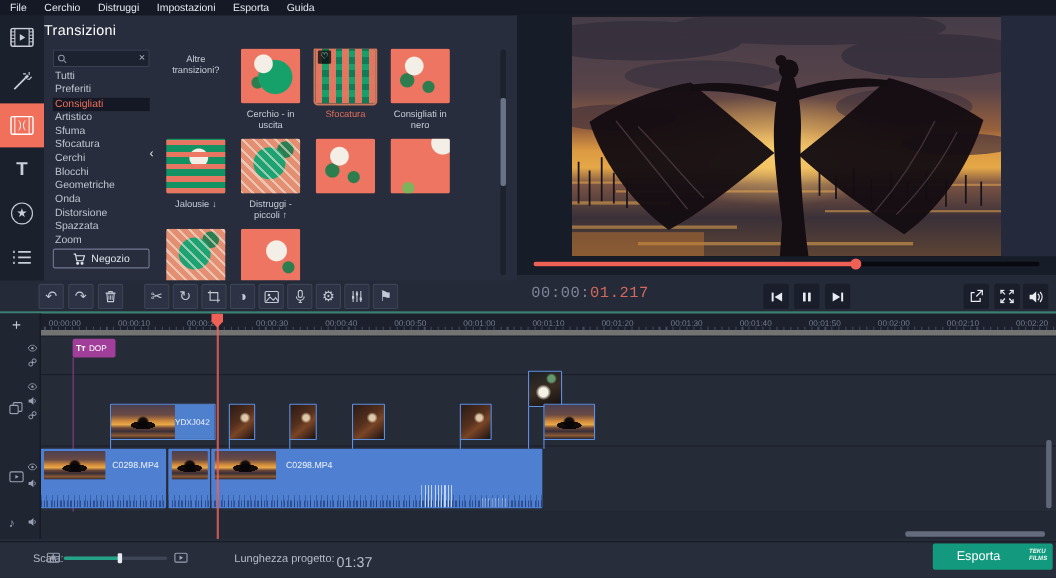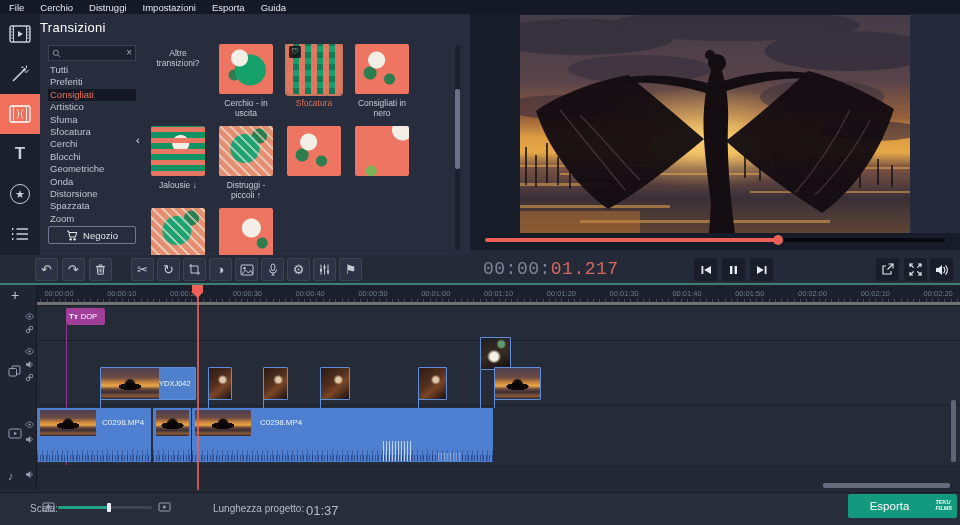--- a/index.html
+++ b/index.html
@@ -55,32 +55,32 @@
 #preview{position:absolute;left:470px;top:14px;width:490px;height:236px;background:#171c29}
 #pv-right{position:absolute;right:0;top:0;width:50px;height:219px;background:#242a3c}
 #pv-video{position:absolute;left:50px;top:1px;width:390px;height:218px;background:#06060a}
 #seek{position:absolute;left:15px;top:224px;width:460px;height:4px;background:#07090e;border-radius:2px}
 #seek-fill{height:4px;background:#ef6157;border-radius:2px}
 #seek-dot{position:absolute;top:-3px;width:10px;height:10px;border-radius:50%;background:#ef6157}
 
 
 #strip{position:absolute;left:0;top:250px;width:960px;height:33px;background:#252a38}
 .tb{position:absolute;top:8px;width:23px;height:23px;background:#2d3344;border:1px solid #3c4355;border-radius:2px;color:#c3c9d5;display:flex;align-items:center;justify-content:center;font-size:13px;line-height:1}
-#timecode{position:absolute;left:483px;top:9px;font-family:"Liberation Mono",monospace;font-size:18px;letter-spacing:.5px}
+#timecode{position:absolute;left:483px;top:9px;font-family:"Liberation Mono",monospace;font-size:14px;letter-spacing:.5px}
 #timecode .t1{color:#7e8496}
 #timecode .t2{color:#d4685c}
 .pbtn{position:absolute;top:8px;width:23px;height:23px;background:#191e2a;border-radius:2px;color:#e8ebf2;display:flex;align-items:center;justify-content:center}
 #teal-line{position:absolute;left:0;top:283px;width:960px;height:2px;background:#3b8071;z-index:5}
 
 
 #timeline{position:absolute;left:0;top:285px;width:960px;height:205px;background:#262b38}
 #tl-headers{position:absolute;left:0;top:0;width:37px;height:205px;background:#202532;border-right:1px solid #141822;z-index:8;color:#9aa1b2}
 .hicon{position:absolute;color:#9aa1b2}
 .row-sep{position:absolute;left:0;width:960px;height:1px;background:#191e29}
-#ruler{position:absolute;left:37px;top:0;width:923px;height:20px;background:#1b202c;border-bottom:3px solid #737373}
+#ruler{position:absolute;left:37px;top:0;width:923px;height:20px;background:#1b202c;border-bottom:5px solid #737373}
 #ruler::after{content:"";position:absolute;left:0;bottom:0;width:100%;height:3px;background:repeating-linear-gradient(90deg,#444b5e 0 1px,transparent 1px 6.28px);background-position-x:22px}
 .ruler-label{position:absolute;top:4px;font-size:7.5px;color:#747b8c;transform:translateX(-50%);white-space:nowrap}
 #audio-row{position:absolute;left:37px;top:180px;width:923px;height:25px;background:#232835}
 #title-clip{position:absolute;left:66px;top:23px;width:39px;height:17px;background:#a03e99;border-radius:2px;display:flex;align-items:center;overflow:hidden;z-index:3}
 #title-clip .badge{font-size:8px;font-weight:bold;color:#fff;padding:0 3px;white-space:nowrap}
 #title-clip .lbl{font-size:7.5px;color:#fff;white-space:nowrap}
 #title-stem{position:absolute;left:66px;top:40px;width:1px;height:140px;background:rgba(160,62,153,.85);z-index:2}
 .oclip{position:absolute;height:33px;border:1px solid #5d8ede;border-radius:1px;background:#30363f;z-index:3;overflow:hidden}
 .stem{position:absolute;width:1px;background:#5d8ede;z-index:2}
 .sunset{background:radial-gradient(ellipse 16px 5px at 50% 60%,rgba(8,5,8,.95) 0 70%,transparent 71%),radial-gradient(circle 6px at 50% 52%,rgba(10,6,10,.95) 0 4px,rgba(10,6,10,0) 6px),linear-gradient(180deg,#4c4050 0%,#6b4a44 30%,#d08a3c 48%,#e9a848 58%,#6a4538 68%,#3a2f36 78%,#8a5a35 90%,#2e2730 100%)}

